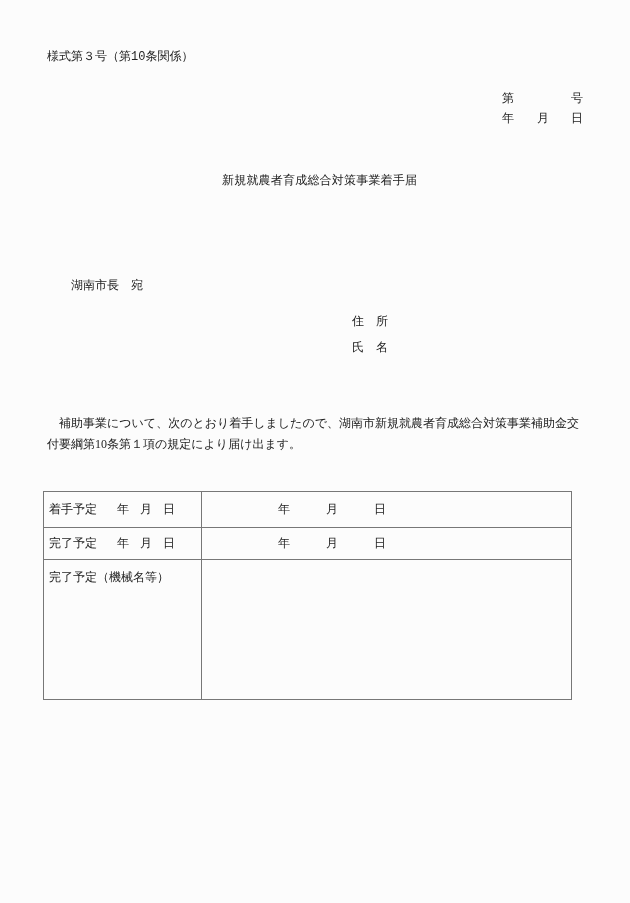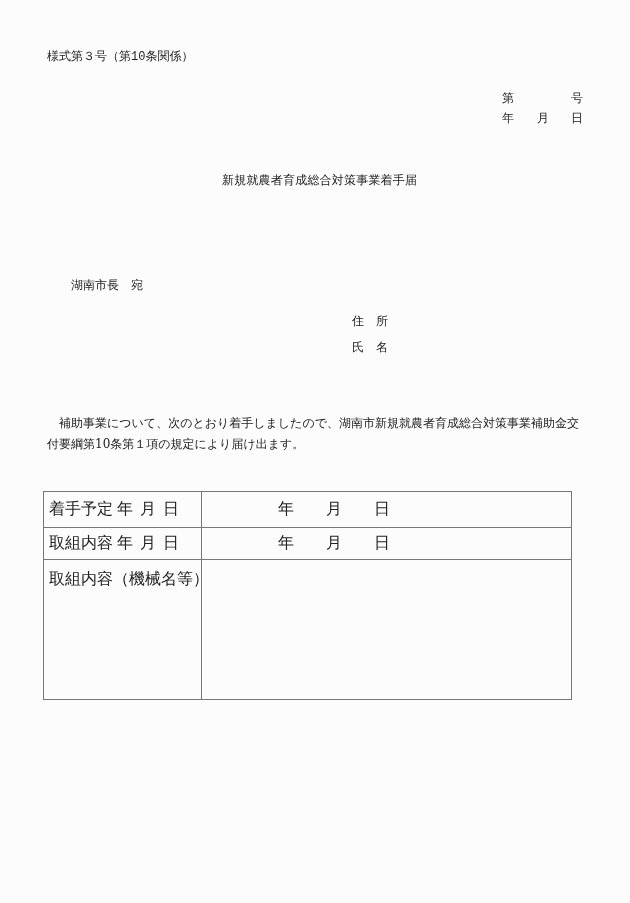--- a/index.html
+++ b/index.html
@@ -27,35 +27,36 @@
     .addressee { left: 71px; top: 270px; margin-top: 8px; }
     .addr-label { left: 352px; top: 314px; }
     .name-label { left: 352px; top: 340px; }
     .body-text {
       position: absolute;
       left: 47px;
       top: 413px;
       width: 540px;
       line-height: 21px;
       white-space: normal;
+      font-family: Liberation Serif, serif;
     }
     .body-text .indent { display: inline-block; width: 12px; }
     table.form-table {
       position: absolute;
       left: 43px;
       top: 491px;
       width: 528px;
       border-collapse: collapse;
       table-layout: fixed;
     }
     table.form-table td {
       border: 1px solid #777;
       padding: 0 5px;
       vertical-align: middle;
-      font-size: 16px;
+      font-size: 12px;
       white-space: nowrap;
     }
     table.form-table col.c1 { width: 158px; }
     table.form-table col.c2 { width: 370px; }
     tr.r-start td { height: 35px; }
     tr.r-end td { height: 31px; }
     tr.r-content td { height: 130px; vertical-align: top; padding-top: 9px; }
     tr.r-place td { height: 33px; }
     .ymd-left span { display: inline-block; }
     .ymd-left .lbl { width: 68px; }
@@ -96,24 +97,24 @@
       <tr class="r-start">
     <td class="ymd-left">
       <span class="lbl">着手予定</span><span class="y">年</span><span class="m">月</span><span>日</span>
     </td>
     <td class="ymd-right">
       <span class="y">年</span><span class="m">月</span><span>日</span>
     </td>
   </tr>
   <tr class="r-end">
     <td class="ymd-left">
-      <span class="lbl">取組内容</span><span class="y">年</span><span class="m">月</span><span>日</span>
+      <span class="lbl">完了予定</span><span class="y">年</span><span class="m">月</span><span>日</span>
     </td>
     <td class="ymd-right">
       <span class="y">年</span><span class="m">月</span><span>日</span>
     </td>
   </tr>
   <tr class="r-content">
-    <td>取組内容（機械名等）</td>
+    <td>完了予定（機械名等）</td>
     <td></td>
   </tr>
 </tbody>
   </table>
 
 </body></html>

